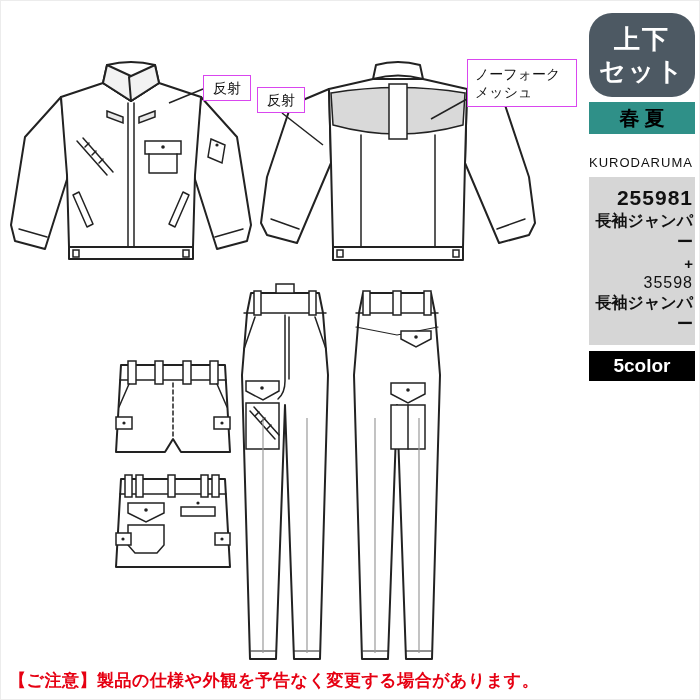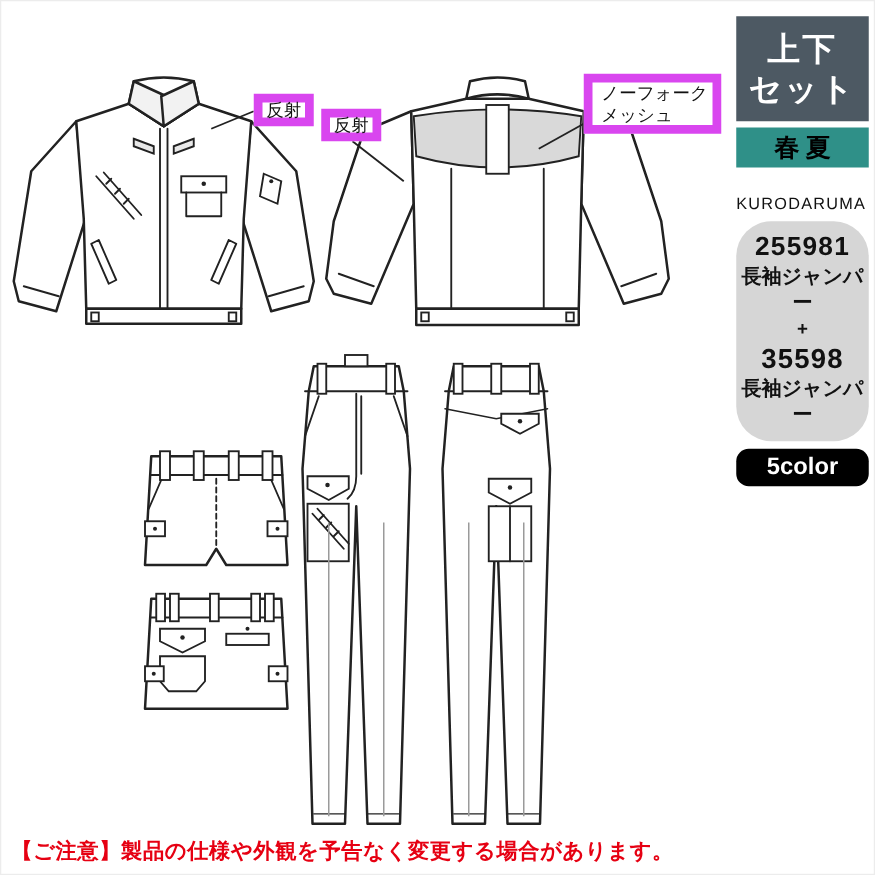--- a/index.html
+++ b/index.html
@@ -11,55 +11,55 @@
   }
   .canvas {
     position:relative; width:700px; height:700px;
     background:#fff; overflow:hidden;
     border:1px solid #ececec;
   }
   .art { position:absolute; }
   .leader { position:absolute; left:0; top:0; pointer-events:none; }
 
   .callout {
-    position:absolute; background:#fff; border:7px solid #d946ef;
+    position:absolute; background:#fff; border:1px solid #d946ef;
     display:flex; flex-direction:column; align-items:center; justify-content:center;
     font-size:14px; line-height:1.3; color:#111; text-align:left;
   }
   .callout.c1 { left:202px; top:74px; width:48px; height:26px; }
   .callout.c2 { left:256px; top:86px; width:48px; height:26px; }
   .callout.c3 { left:466px; top:58px; width:110px; height:48px; align-items:flex-start; padding-left:7px; }
 
   .sidebar { position:absolute; left:588px; top:12px; width:106px; }
   .set-box {
     height:84px; background:var(--set_bg,#4d5963); color:#fff;
     font-weight:bold; font-size:26px; line-height:1.25; letter-spacing:2px;
-    display:flex; flex-direction:column; align-items:center; justify-content:center;
+    display:flex; flex-direction:column; align-items:center; justify-content:center;border-radius:23px;
   }
   .season-box {
     margin-top:5px; height:32px; background:var(--season_bg,#2f9088); color:#000000;
     font-weight:bold; font-size:20px; letter-spacing:0.25em; text-indent:0.25em;
     display:flex; align-items:center; justify-content:center;
   }
   .brand {
     margin-top:21px; font-weight:normal; font-size:13px; letter-spacing:1px;
     color:#111; white-space:nowrap;
   }
   .code-box {
     margin-top:7px; background:var(--code_bg,#d6d6d6);
-    text-align:center; padding:9px 2px 10px 2px;border-radius:28px;
+    text-align:right; padding:9px 2px 10px 2px;
   }
   .code1 { font-size:21px; font-weight:bold; letter-spacing:1px; }
   .code-name { font-size:16px; font-weight:bold; margin-top:1px; }
   .plus { font-size:15px; font-weight:bold; margin:2px 0; }
-  .code2 { font-size:22px; font-weight:bold; letter-spacing:1px; }
+  .code2 { font-size:16px; font-weight:normal; letter-spacing:1px; }
   .color-box {
     margin-top:6px; height:30px; background:var(--color_bg,#000);
     color:#fff; font-weight:bold; font-size:19px;
-    display:flex; align-items:center; justify-content:center;border-radius:10px;
+    display:flex; align-items:center; justify-content:center;
   }
   .notice {
     position:absolute; left:8px; top:668px;
     font-size:17px; font-weight:bold; letter-spacing:0.5px;
     color:var(--notice_red,#e60012); white-space:nowrap;
   }
 </style>
 </head>
 <body>
 

